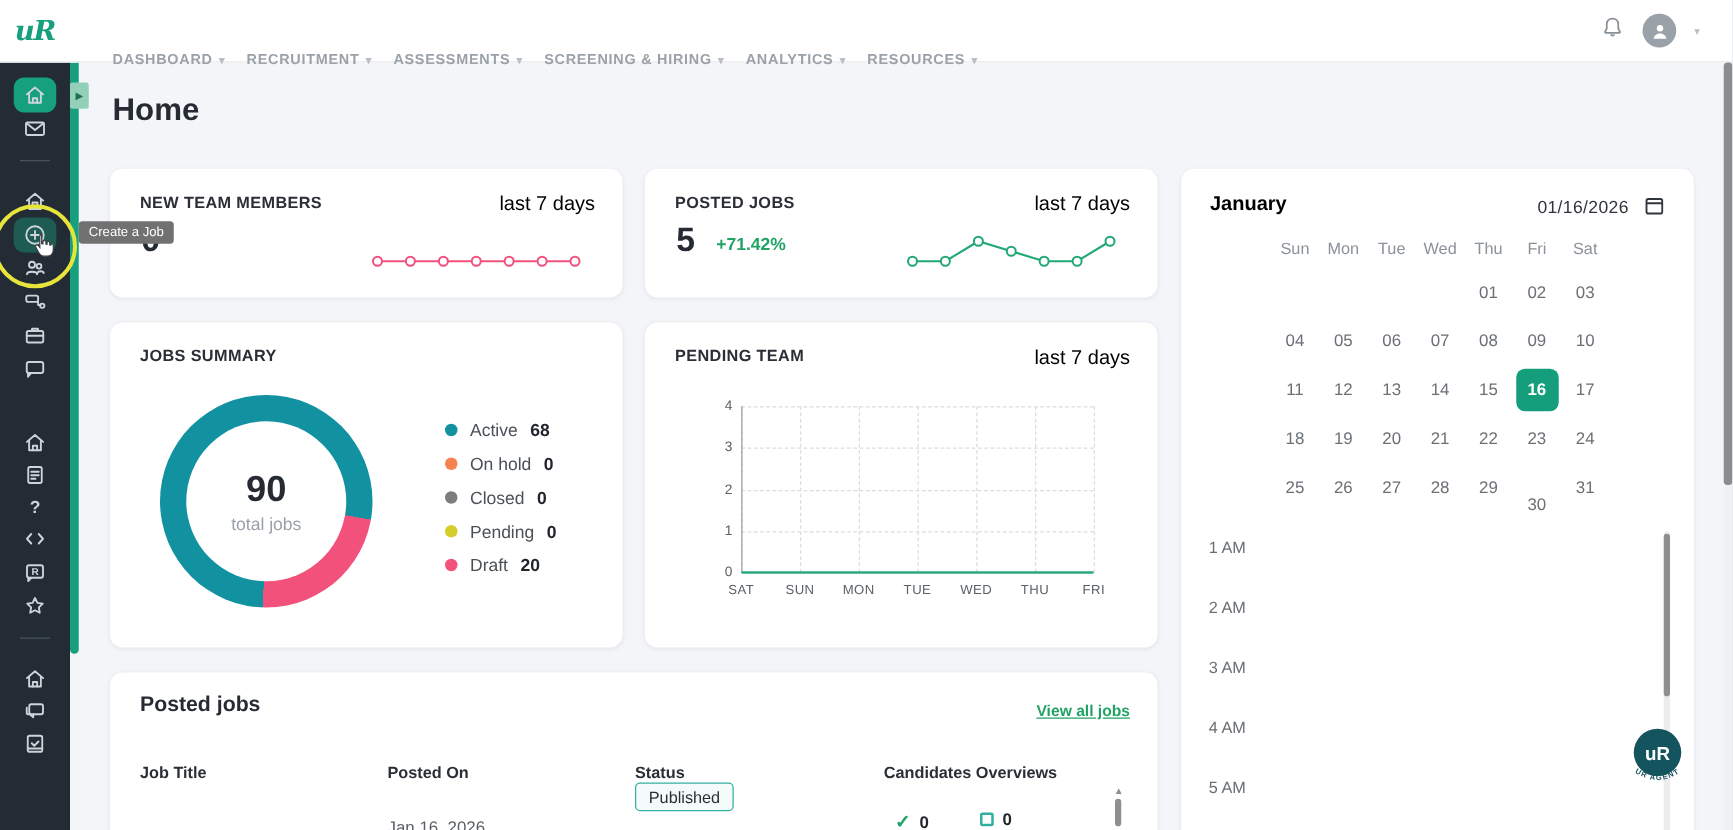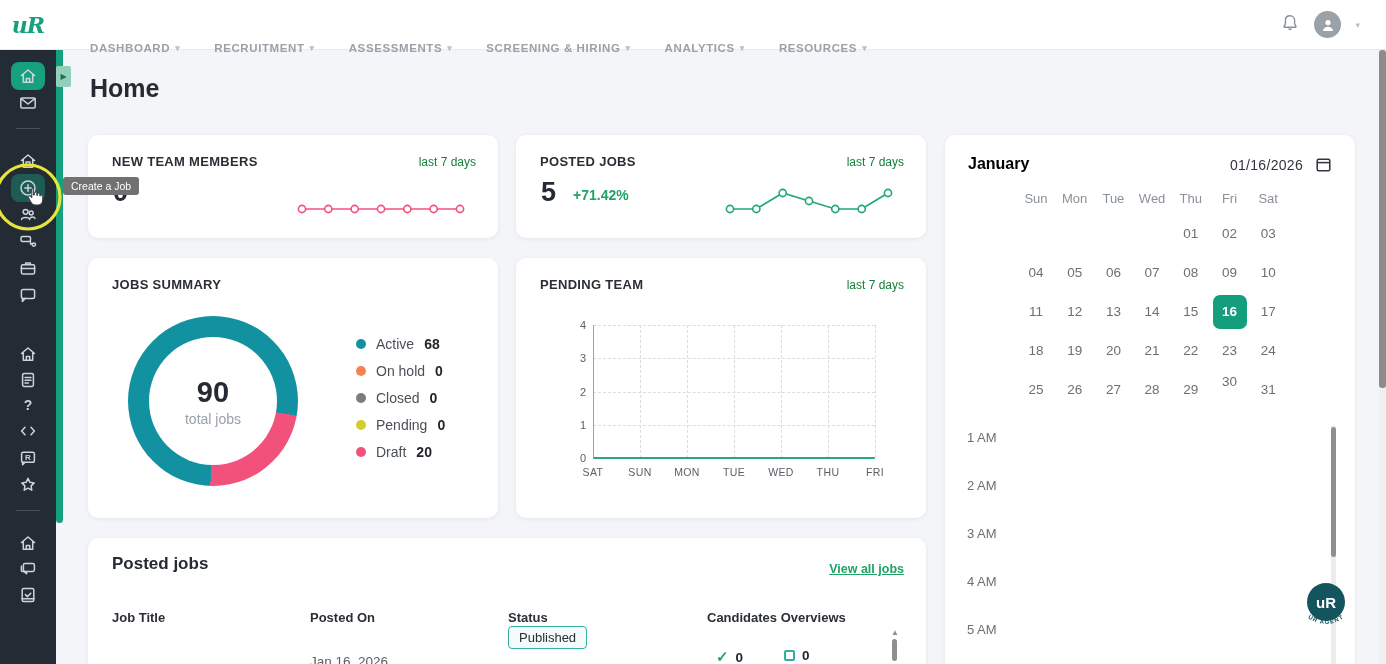--- a/index.html
+++ b/index.html
@@ -6,21 +6,21 @@
   html,body { background:#dfe3e7; }
   #app {
     position:relative; width:1386px; height:664px; overflow:hidden;
     font-family:"Liberation Sans", sans-serif; background:#f3f5f8;
   }
   
   .topbar { position:absolute; left:0; top:0; width:1386px; height:50px; background:#ffffff;
     border-bottom:1px solid #e8eaec; z-index:30; display:flex; align-items:center; }
   .logo { width:56px; text-align:center; font-weight:bold; font-size:22px; color:#17A07E;
     font-family:"DejaVu Serif", serif; font-style:italic; letter-spacing:-1px; }
-  .nav { display:flex; gap:34px; margin-left:34px;margin-top:47px; }
+  .nav { display:flex; gap:17px; margin-left:34px;margin-top:47px; }
   .nav-item { font-size:11.5px; font-weight:bold; letter-spacing:.6px; color:#9aa1a8; cursor:pointer;
     display:flex; align-items:center; gap:5px; }
   .nav-caret { font-size:9px; color:#b9bfc5; }
   .top-right { margin-left:auto; margin-right:26px; display:flex; align-items:center; gap:14px; }
   .avatar { width:27px; height:27px; border-radius:50%; background:#9aa1a8; display:flex; align-items:center; justify-content:center; }
   
   .sidebar { position:absolute; left:0; top:50px; width:56px; height:614px; background:#232C35; z-index:20; }
   .rail { position:absolute; left:56px; top:50px; width:7px; height:473px; background:#17A07E;
     border-radius:0 0 4px 4px; z-index:21; }
   .rail-tab { position:absolute; left:56px; top:66px; width:15px; height:21px; background:#93d0ba;
@@ -29,21 +29,21 @@
     display:flex; align-items:center; justify-content:center; cursor:pointer; }
   .sb-item.active { background:#17A07E; border-radius:8px; }
   .sb-item.hover { background:rgba(23,160,126,.42); border-radius:8px; }
   .sb-div { position:absolute; left:16px; width:24px; border-top:1px solid #47515a; }
   .si { stroke:#cdd4da; fill:none; stroke-width:1.5; stroke-linecap:round; stroke-linejoin:round; }
   .si-txt { fill:#cdd4da; stroke:none; font-size:14px; font-weight:bold; font-family:"Liberation Sans",sans-serif; }
   
   .page-title { position:absolute; left:90px; top:74px; font-size:25px; font-weight:bold; color:#262b33; }
   .card { position:absolute; background:#fff; border-radius:10px; box-shadow:0 1px 4px rgba(16,24,40,.07); }
   .card-title { position:absolute; left:24px; top:19px; font-size:13px; font-weight:bold; color:#2a2f36; letter-spacing:.3px; }
-  .card-period { position:absolute; right:22px; top:20px; font-size:12px; color:#15803d; }
+  .card-period { position:absolute; right:22px; top:20px; font-size:16px; color:#000000; }
   .big-val { position:absolute; left:25px; top:42px; font-size:27px; font-weight:bold; color:#262b33; }
   .delta { position:absolute; left:57px; top:52px; font-size:14px; font-weight:bold; color:#21A366;text-align:right; }
   .spark { position:absolute; right:22px; top:46px; }
   
   .donut { position:absolute; left:40px; top:58px; width:170px; height:170px; border-radius:50%; }
   .donut-hole { position:absolute; left:61px; top:79px; width:128px; height:128px; border-radius:50%; background:#fff;
     display:flex; flex-direction:column; align-items:center; justify-content:center; }
   .donut-val { font-size:29px; font-weight:bold; color:#262b33; }
   .donut-sub { font-size:14px; color:#9aa0a8; margin-top:2px; }
   .legend { position:absolute; left:268px; top:72px; }
@@ -402,21 +402,21 @@
         <div class="cal-cell" style="left: 151.4px; top: 199px;">20</div>
         <div class="cal-cell" style="left: 190.1px; top: 199px;">21</div>
         <div class="cal-cell" style="left: 228.8px; top: 199px;">22</div>
         <div class="cal-cell" style="left: 267.5px; top: 199px;">23</div>
         <div class="cal-cell" style="left: 306.2px; top: 199px;">24</div>
         <div class="cal-cell" style="left: 74px; top: 238px;">25</div>
         <div class="cal-cell" style="left: 112.7px; top: 238px;">26</div>
         <div class="cal-cell" style="left: 151.4px; top: 238px;">27</div>
         <div class="cal-cell" style="left: 190.1px; top: 238px;">28</div>
         <div class="cal-cell" style="left: 228.8px; top: 238px;">29</div>
-        <div class="cal-cell" style="left: 267.5px; top: 230px;">30</div>
+        <div class="cal-cell" style="left: 267.5px; top: 252px;">30</div>
         <div class="cal-cell" style="left: 306.2px; top: 238px;">31</div>
       </div>
     <div id="cal-times">
         <div class="cal-time" style="top: 295px;">1 AM</div>
         <div class="cal-time" style="top: 343px;">2 AM</div>
         <div class="cal-time" style="top: 391px;">3 AM</div>
         <div class="cal-time" style="top: 439px;">4 AM</div>
         <div class="cal-time" style="top: 487px;">5 AM</div>
       </div>
     <div class="cal-scroll-track" style="top:290px; height:260px;"></div>

